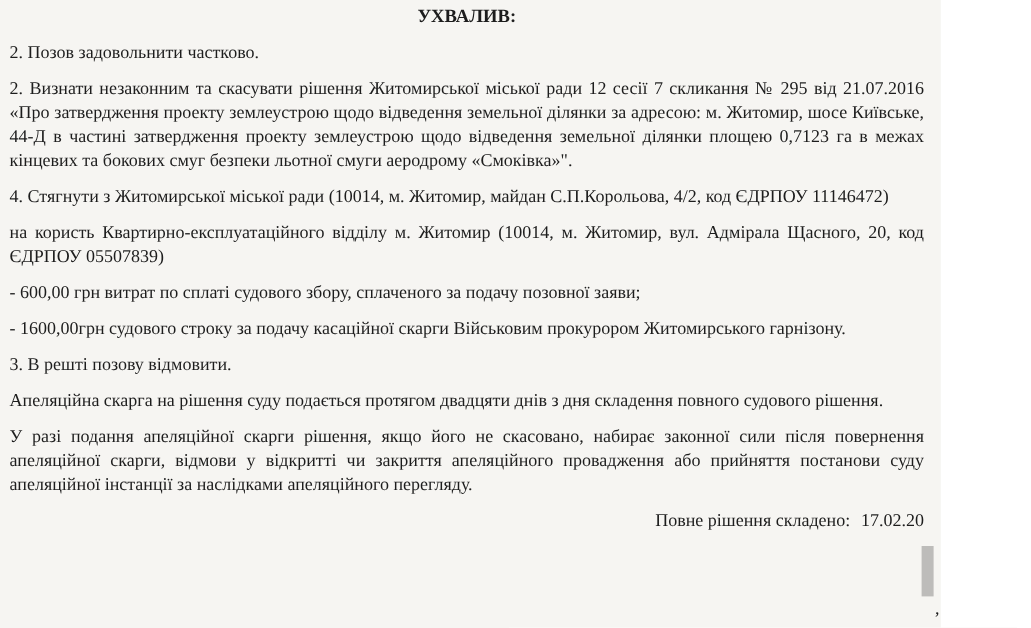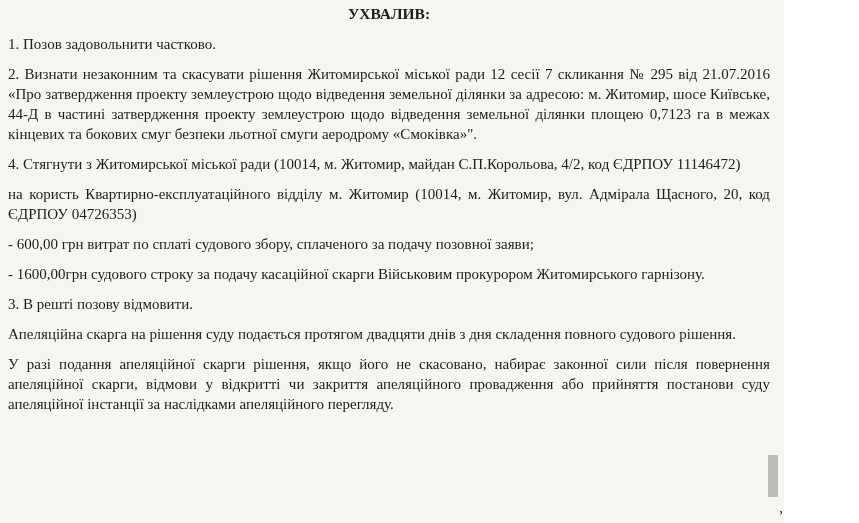--- a/index.html
+++ b/index.html
@@ -48,38 +48,41 @@
     color: var(--text-color, #1d1d1d);
   }
 </style>
 </head>
 <body>
 
 <div class="page" style="--page-bg: #f6f5f2; --text-color: #1d1d1d; --scrollbar-color: #bdbcba;">
 
   <h1 class="doc-title">УХВАЛИВ:</h1>
 
-  <p>1. Позов задовольнити частково.</p>
+  <p>2. Позов задовольнити частково.</p>
 
   <p>2. Визнати незаконним та скасувати рішення Житомирської міської ради 12 сесії 7 скликання №  295 від 21.07.2016 «Про затвердження проекту землеустрою щодо відведення земельної ділянки за адресою: м. Житомир, шосе Київське, 44-Д в частині затвердження проекту землеустрою щодо відведення земельної ділянки площею 0,7123 га в межах кінцевих та бокових смуг безпеки льотної смуги  аеродрому «Смоківка»".</p>
 
   <p>4. Стягнути з Житомирської міської ради (10014, м. Житомир, майдан С.П.Корольова, 4/2, код ЄДРПОУ  11146472)</p>
 
-  <p>на користь Квартирно-експлуатаційного відділу м. Житомир (10014, м. Житомир, вул. Адмірала Щасного, 20, код  ЄДРПОУ 04726353)</p>
+  <p>на користь Квартирно-експлуатаційного відділу м. Житомир (10014, м. Житомир, вул. Адмірала Щасного, 20, код  ЄДРПОУ 05507839)</p>
 
   <p>- 600,00 грн витрат по сплаті судового збору, сплаченого за подачу позовної заяви;</p>
 
 
   <p>- 1600,00грн судового строку за подачу касаційної скарги Військовим прокурором Житомирського гарнізону.</p>
 
   <p>3. В решті позову відмовити.</p>
 
 
   <p>Апеляційна скарга на рішення суду подається протягом двадцяти днів з дня складення повного судового рішення.</p>
 
   <p>У разі подання апеляційної скарги рішення, якщо його не скасовано, набирає законної сили після повернення апеляційної скарги, відмови у відкритті чи закриття апеляційного провадження або прийняття постанови суду апеляційної інстанції за наслідками апеляційного перегляду.</p>
 
+  <div class="footer-line">
+    <span>Повне рішення складено:</span><span class="date">17.02.20</span>
+  </div>
 
   <div class="scrollbar-thumb"></div>
 
   <span class="edge-mark">,</span>
 
 </div>
 
 </body></html>

